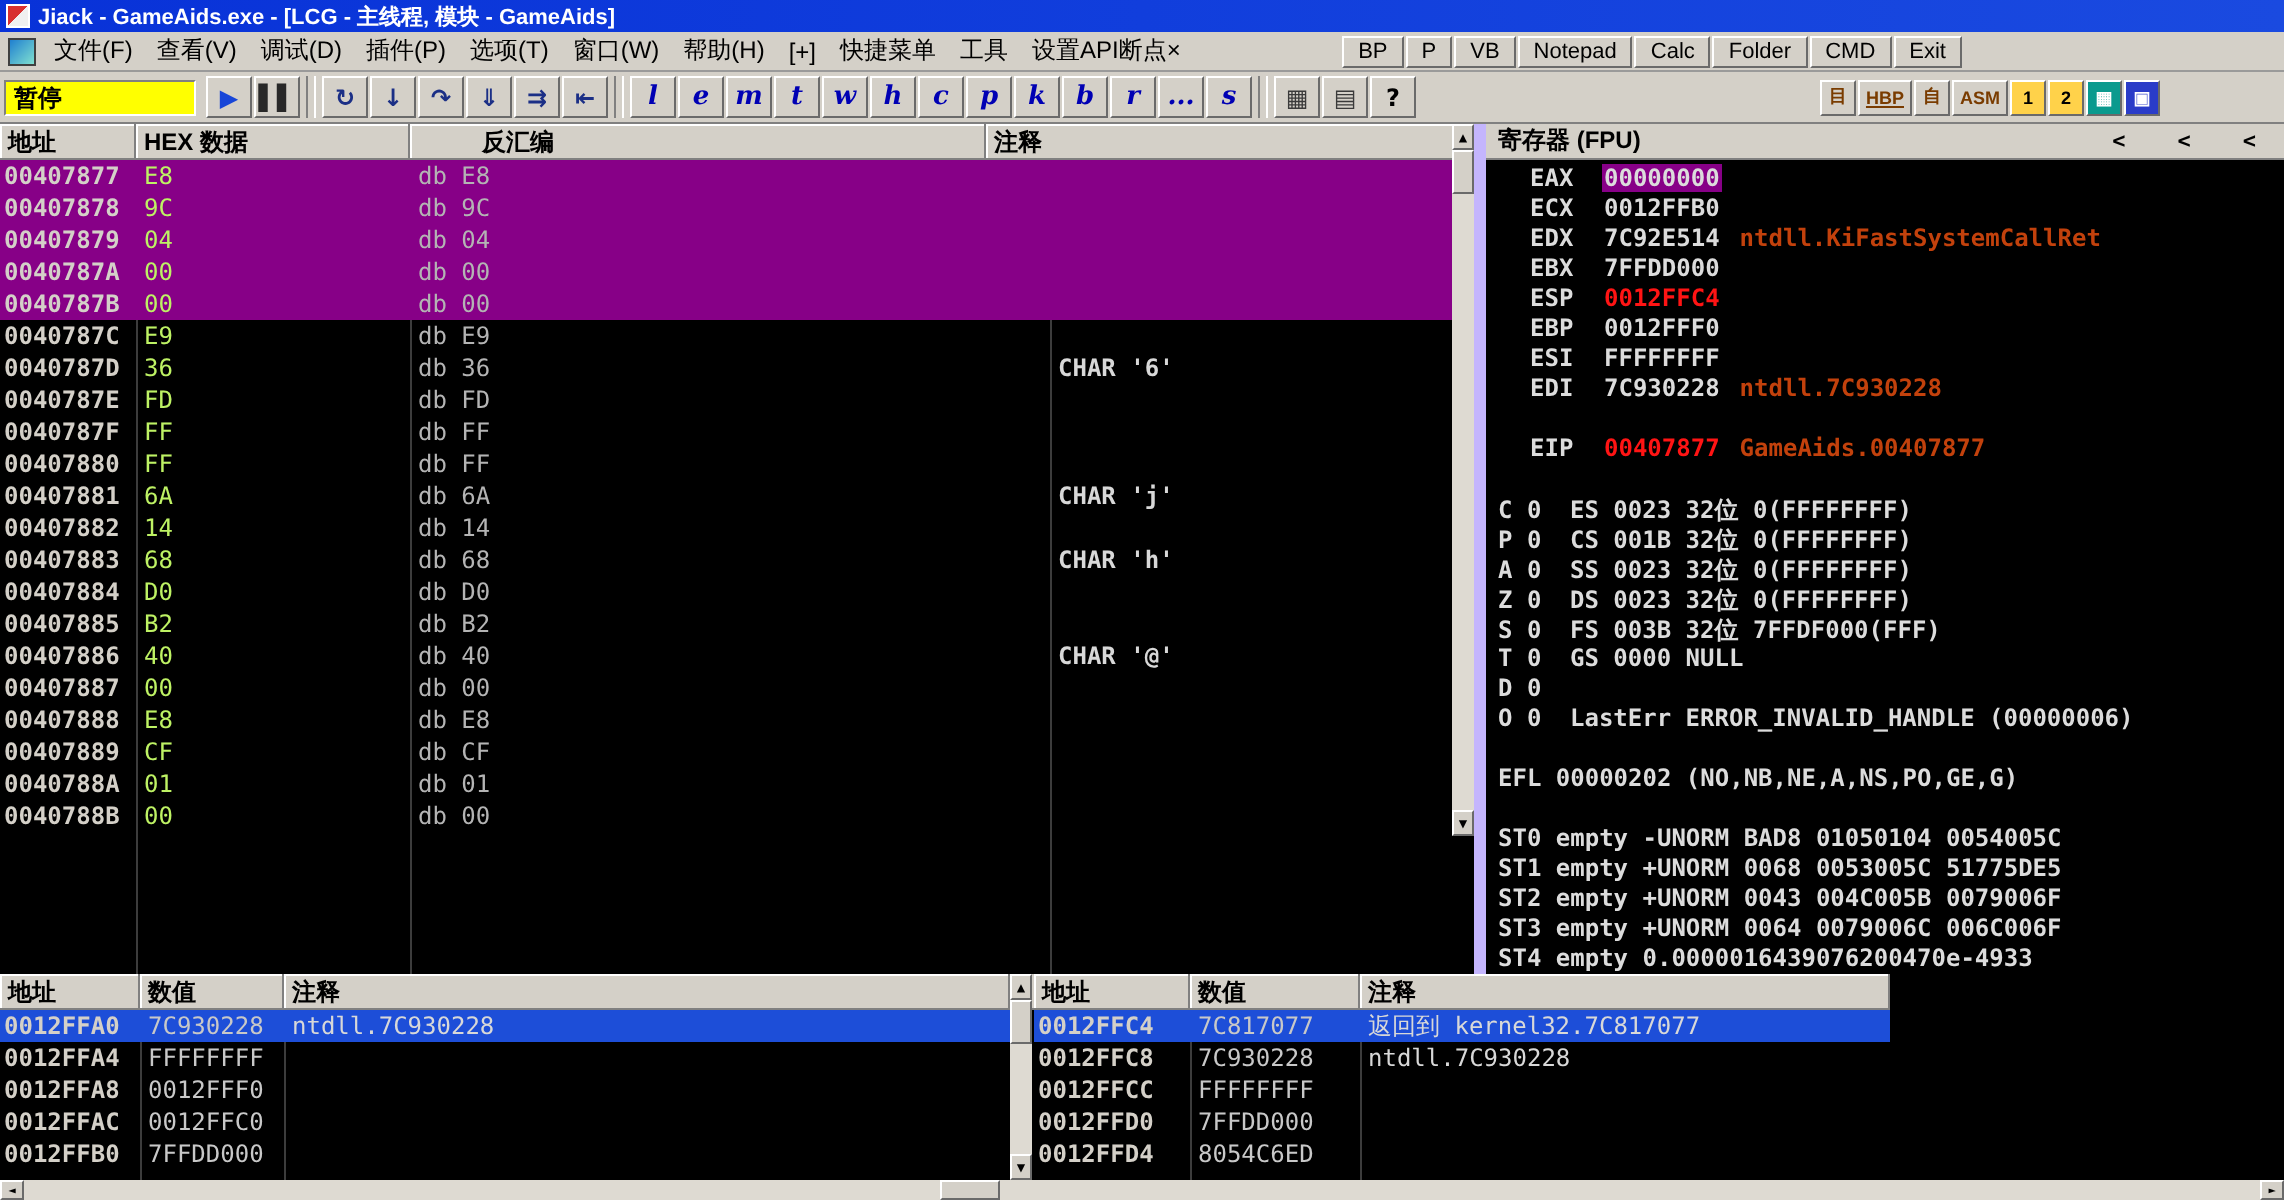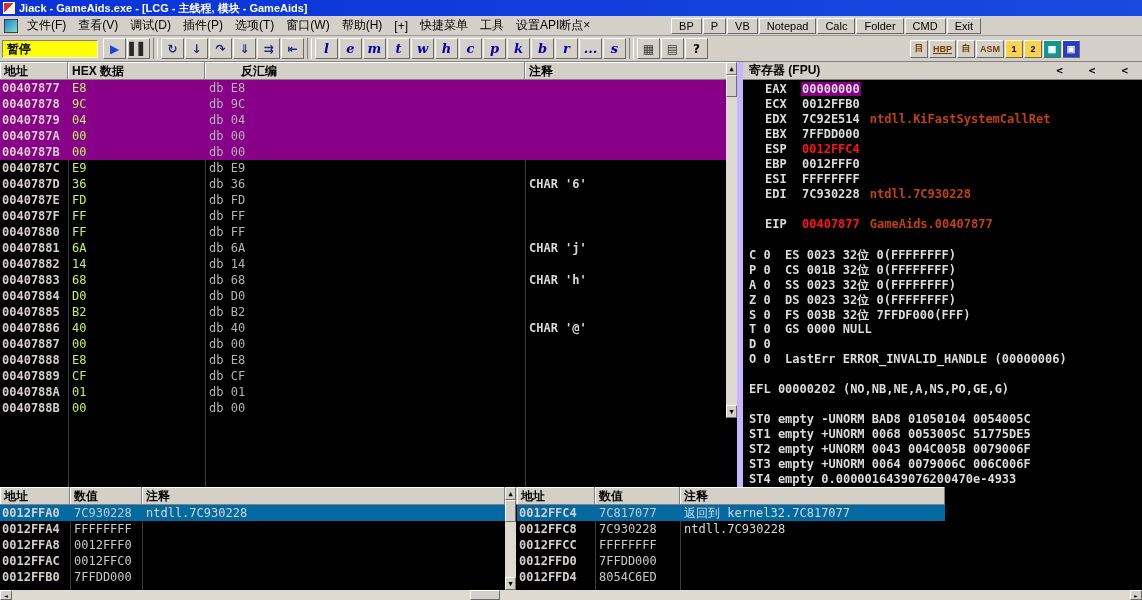--- a/index.html
+++ b/index.html
@@ -27,21 +27,21 @@
   .tb-sep{width:5px;height:21px;border-left:1px solid #808080;border-right:1px solid #fff;margin:0 2px;flex:0 0 auto;}
   .tb-right{margin-left:auto;display:flex;align-items:center;margin-right:60px;}
   .tb-mini{height:18px;min-width:18px;padding:0 3px;display:flex;align-items:center;justify-content:center;border:1px solid;border-color:#fff #6a6a6a #6a6a6a #fff;font:bold 9px "Liberation Sans",sans-serif;margin-left:1px;flex:0 0 auto;}
 
   
   .panel-head{height:18px;background:#d4d0c8;display:flex;align-items:center;font:bold 12px "Liberation Sans",sans-serif;color:#000;border-bottom:1px solid #808080;}
   .ph-col{height:100%;padding:1px 4px;border-right:1px solid #808080;box-shadow:inset 1px 1px 0 #ffffff;white-space:nowrap;overflow:hidden;}
 
   
   .disasm{position:absolute;left:0;top:62px;width:737px;height:425px;background:#000;overflow:hidden;}
-  .ph0{width:68px;} .ph1{width:137px;} .ph2{width:320px;padding-left:36px;} .ph3{flex:1;}
+  .ph0{width:68px;} .ph1{width:137px;} .ph2{width:288px;padding-left:36px;} .ph3{flex:1;}
   .drows{position:relative;z-index:1;}
   .vline{position:absolute;top:18px;bottom:0;width:1px;background:#3c3c3c;z-index:0;}
   .drow{display:flex;height:16px;line-height:16px;font-size:12px;white-space:nowrap;}
   .drow.sel{background:#870087;}
   .c-addr{width:68px;color:#d4d0c8;font-weight:bold;padding-left:2px;}
   .c-hex{width:137px;color:#bef264;padding-left:4px;}
   .c-dis{width:320px;color:#b4b4b4;padding-left:4px;}
   .c-com{flex:1;color:#d8d8d8;font-weight:bold;padding-left:4px;overflow:hidden;}
 
   
@@ -70,21 +70,21 @@
   .rr{color:#dcdcdc;}
 
   
   .stack{position:absolute;top:487px;background:#000;overflow:hidden;}
   .stack-left{left:0;width:517px;height:103px;}
   .stack-right{left:517px;width:428px;height:103px;}
   .sph0{width:70px;} .sph1{width:72px;} .sph2{flex:1;}
   .sph0b{width:78px;} .sph1b{width:85px;}
   .srows{position:relative;z-index:1;}
   .srow{display:flex;height:16px;line-height:16px;font-size:12px;white-space:nowrap;}
-  .srow.sel{background:#0369a1;}
+  .srow.sel{background:#1d4ed8;}
   .s-addr{width:70px;color:#d4d0c8;font-weight:bold;padding-left:2px;}
   .s-val{width:72px;color:#c8c8c8;padding-left:4px;}
   .s-com{flex:1;color:#d8d8d8;padding-left:4px;overflow:hidden;}
   .stack-right .s-addr{width:78px;}
   .stack-right .s-val{width:85px;}
 </style>
 </head>
 <body>
 
 <div class="window">

